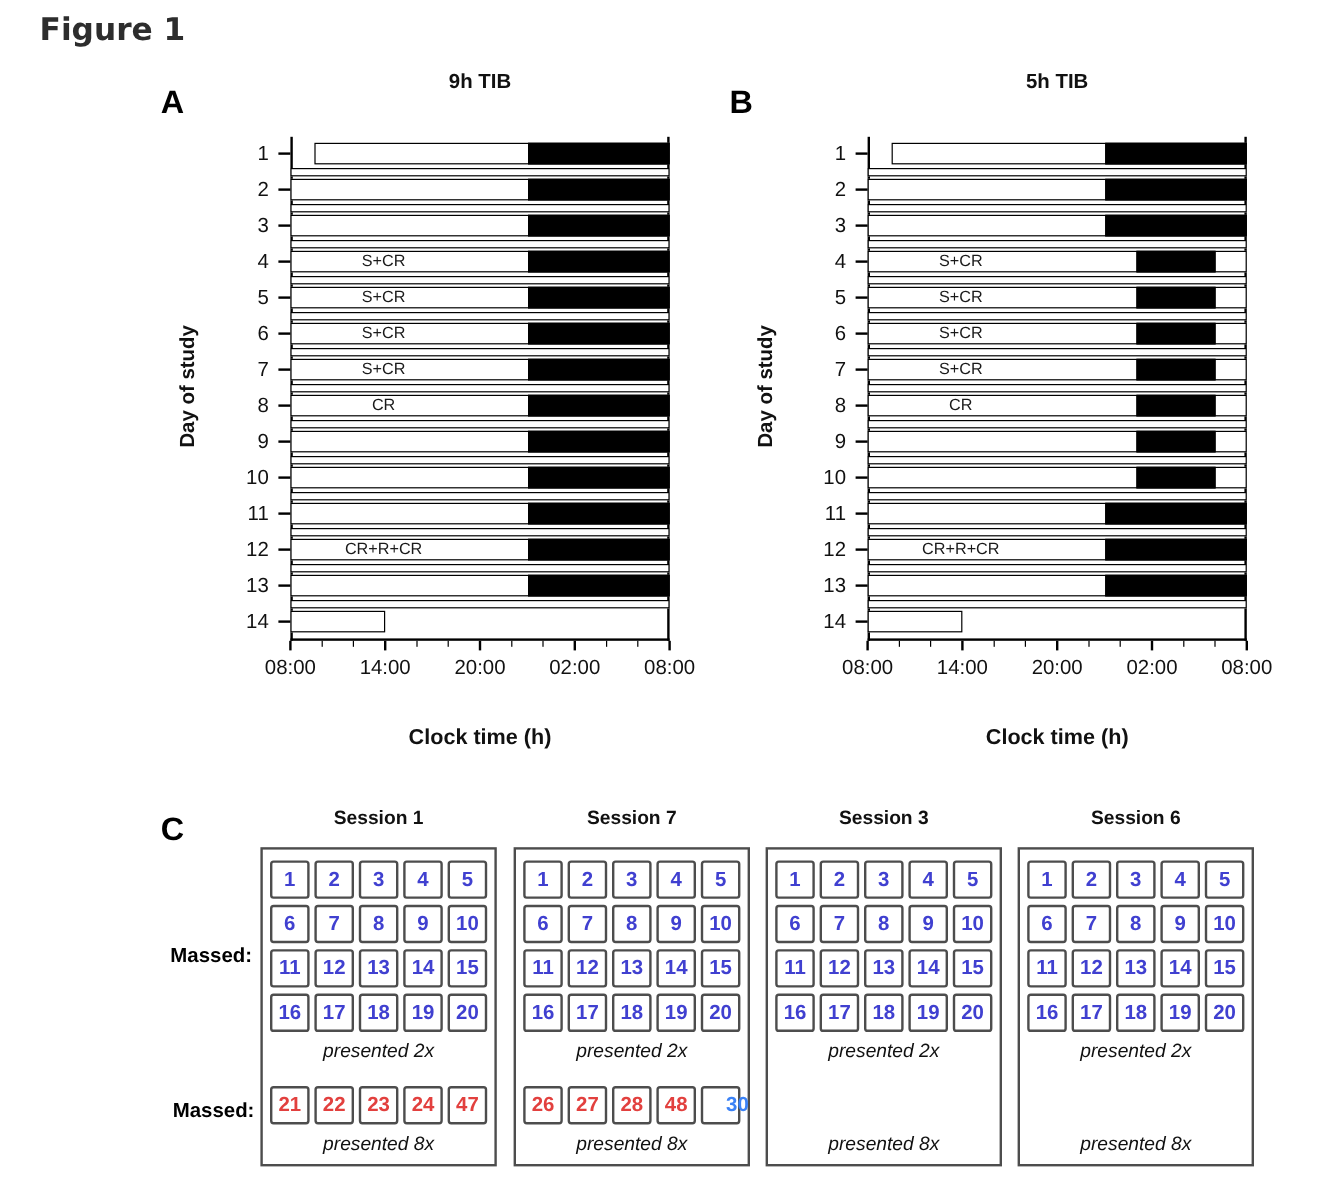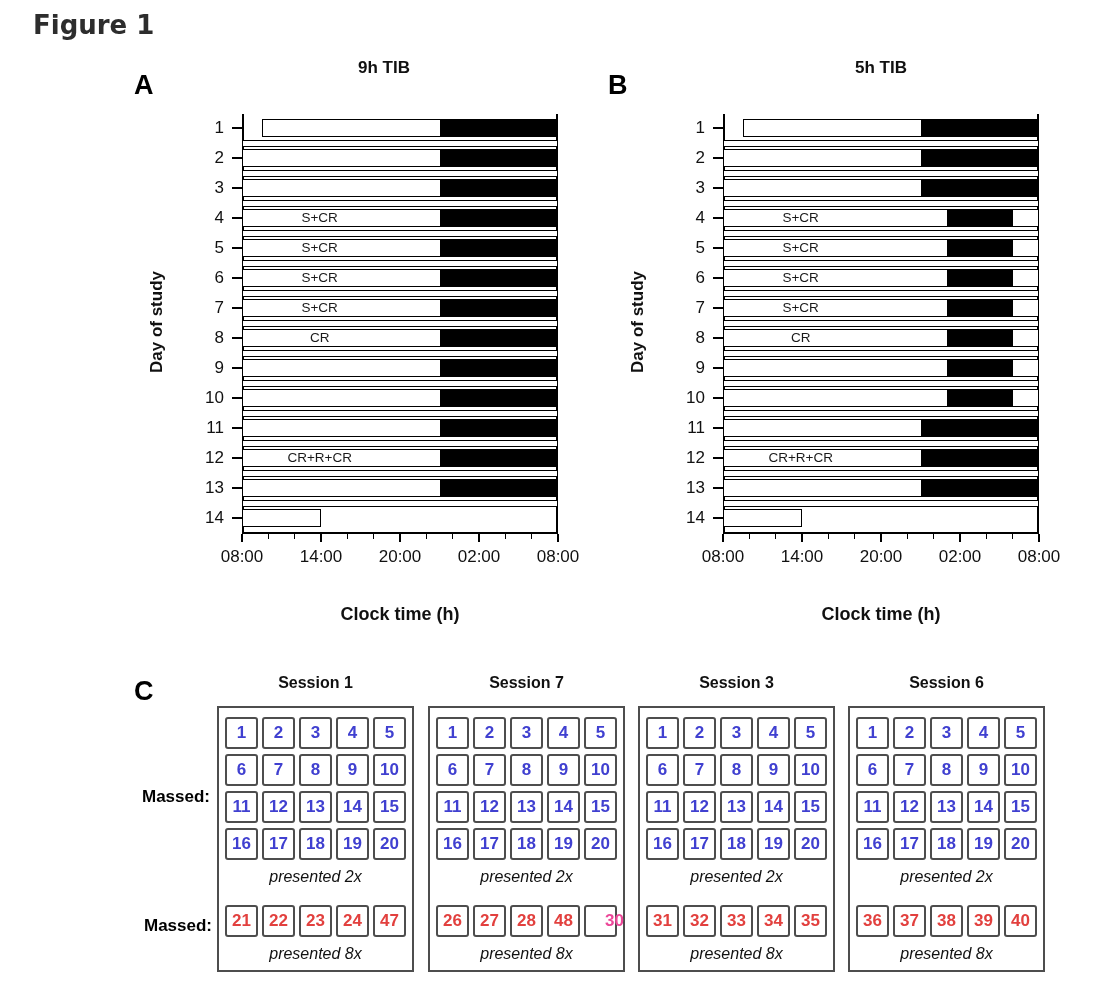--- a/index.html
+++ b/index.html
@@ -30,21 +30,21 @@
              font-size:17px;font-weight:700;}
   .note{position:absolute;width:100%;text-align:center;font-style:italic;font-size:16px;color:#111;}
   .group-label{position:absolute;font-size:17px;font-weight:700;text-align:right;color:#000;}
 </style>
 </head>
 <body>
 
 <div class="abs fig-title">Figure 1</div>
 
 <div class="abs panel-letter" style="left:134px;top:70px;">A</div>
-<div class="abs panel-title" style="left:304px;top:58px;">9h TIB</div>
+<div class="abs panel-title" style="left:320px;top:58px;">9h TIB</div>
 <div class="abs axis-label-y" style="left:77px;top:312px;">Day of study</div>
 <div id="plot-a" class="plot" style="left:242px;top:114px;width:316px;height:420px;">
     <div class="line" style="left: 0px; top: 0px; width: 1.6px; height: 420px;"></div>
     <div class="line" style="left: 314.4px; top: 0px; width: 1.6px; height: 420px;"></div>
     <div class="line" style="left: 0px; top: 418.4px; width: 316px; height: 1.6px;"></div>
     <div class="day-strip" style="left: 0px; top: 26px; width: 316px; height: 7px;"></div>
     <div class="day-bar" style="left: 19.75px; top: 5px; width: 296.25px; height: 18px;"></div>
     <div class="tib-bar" style="left: 197.5px; top: 5px; width: 118.5px; height: 18px;"></div>
     <div class="line" style="left: -10px; top: 13.2px; width: 10px; height: 1.6px;"></div>
     <div class="day-number" style="left: -58px; top: 5px;">1</div>
@@ -301,21 +301,21 @@
         <div class="item-card" style="color: rgb(64, 64, 208);">18</div>
         <div class="item-card" style="color: rgb(64, 64, 208);">19</div>
         <div class="item-card" style="color: rgb(64, 64, 208);">20</div>
       </div>
       <div class="note" style="top: 160px;">presented 2x</div>
       <div class="grid5" style="left: 6px; top: 197px;">
         <div class="item-card" style="color: rgb(226, 64, 62);">26</div>
         <div class="item-card" style="color: rgb(226, 64, 62);">27</div>
         <div class="item-card" style="color: rgb(226, 64, 62);">28</div>
         <div class="item-card" style="color: rgb(226, 64, 62);">48</div>
-        <div class="item-card" style="color: #ec4899; padding-left: 28px;">30</div>
+        <div class="item-card" style="color: #3b82f6; padding-left: 28px;">30</div>
       </div>
       <div class="note" style="top: 237px;">presented 8x</div>
     </div>
     <div class="session-title abs" style="left: 638px; top: 674px;">Session 3</div>
     <div class="session-box" style="left: 638px; top: 706px;">
       <div class="grid5" style="left: 6px; top: 9px;">
         <div class="item-card" style="color: rgb(64, 64, 208);">1</div>
         <div class="item-card" style="color: rgb(64, 64, 208);">2</div>
         <div class="item-card" style="color: rgb(64, 64, 208);">3</div>
         <div class="item-card" style="color: rgb(64, 64, 208);">4</div>
@@ -330,27 +330,20 @@
         <div class="item-card" style="color: rgb(64, 64, 208);">13</div>
         <div class="item-card" style="color: rgb(64, 64, 208);">14</div>
         <div class="item-card" style="color: rgb(64, 64, 208);">15</div>
         <div class="item-card" style="color: rgb(64, 64, 208);">16</div>
         <div class="item-card" style="color: rgb(64, 64, 208);">17</div>
         <div class="item-card" style="color: rgb(64, 64, 208);">18</div>
         <div class="item-card" style="color: rgb(64, 64, 208);">19</div>
         <div class="item-card" style="color: rgb(64, 64, 208);">20</div>
       </div>
       <div class="note" style="top: 160px;">presented 2x</div>
-      <div class="grid5" style="left: 6px; top: 197px;">
-        <div class="item-card" style="color: rgb(226, 64, 62);">31</div>
-        <div class="item-card" style="color: rgb(226, 64, 62);">32</div>
-        <div class="item-card" style="color: rgb(226, 64, 62);">33</div>
-        <div class="item-card" style="color: rgb(226, 64, 62);">34</div>
-        <div class="item-card" style="color: rgb(226, 64, 62);">35</div>
-      </div>
       <div class="note" style="top: 237px;">presented 8x</div>
     </div>
     <div class="session-title abs" style="left: 848px; top: 674px;">Session 6</div>
     <div class="session-box" style="left: 848px; top: 706px;">
       <div class="grid5" style="left: 6px; top: 9px;">
         <div class="item-card" style="color: rgb(64, 64, 208);">1</div>
         <div class="item-card" style="color: rgb(64, 64, 208);">2</div>
         <div class="item-card" style="color: rgb(64, 64, 208);">3</div>
         <div class="item-card" style="color: rgb(64, 64, 208);">4</div>
         <div class="item-card" style="color: rgb(64, 64, 208);">5</div>
@@ -364,22 +357,15 @@
         <div class="item-card" style="color: rgb(64, 64, 208);">13</div>
         <div class="item-card" style="color: rgb(64, 64, 208);">14</div>
         <div class="item-card" style="color: rgb(64, 64, 208);">15</div>
         <div class="item-card" style="color: rgb(64, 64, 208);">16</div>
         <div class="item-card" style="color: rgb(64, 64, 208);">17</div>
         <div class="item-card" style="color: rgb(64, 64, 208);">18</div>
         <div class="item-card" style="color: rgb(64, 64, 208);">19</div>
         <div class="item-card" style="color: rgb(64, 64, 208);">20</div>
       </div>
       <div class="note" style="top: 160px;">presented 2x</div>
-      <div class="grid5" style="left: 6px; top: 197px;">
-        <div class="item-card" style="color: rgb(226, 64, 62);">36</div>
-        <div class="item-card" style="color: rgb(226, 64, 62);">37</div>
-        <div class="item-card" style="color: rgb(226, 64, 62);">38</div>
-        <div class="item-card" style="color: rgb(226, 64, 62);">39</div>
-        <div class="item-card" style="color: rgb(226, 64, 62);">40</div>
-      </div>
       <div class="note" style="top: 237px;">presented 8x</div>
     </div>
   </div>
 
 </body></html>

